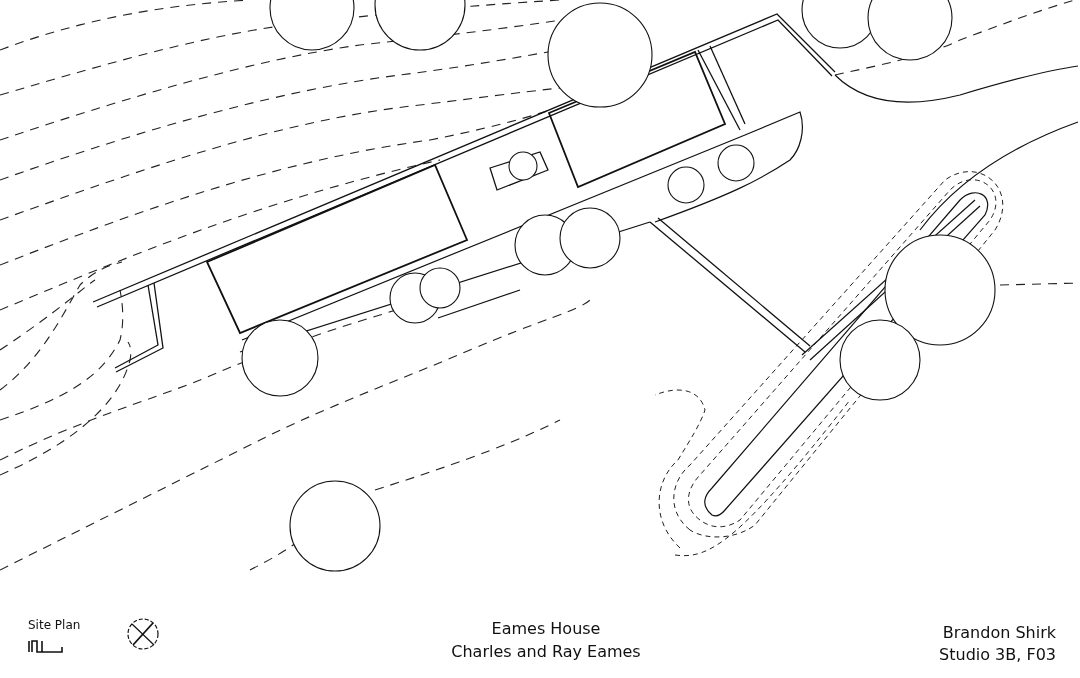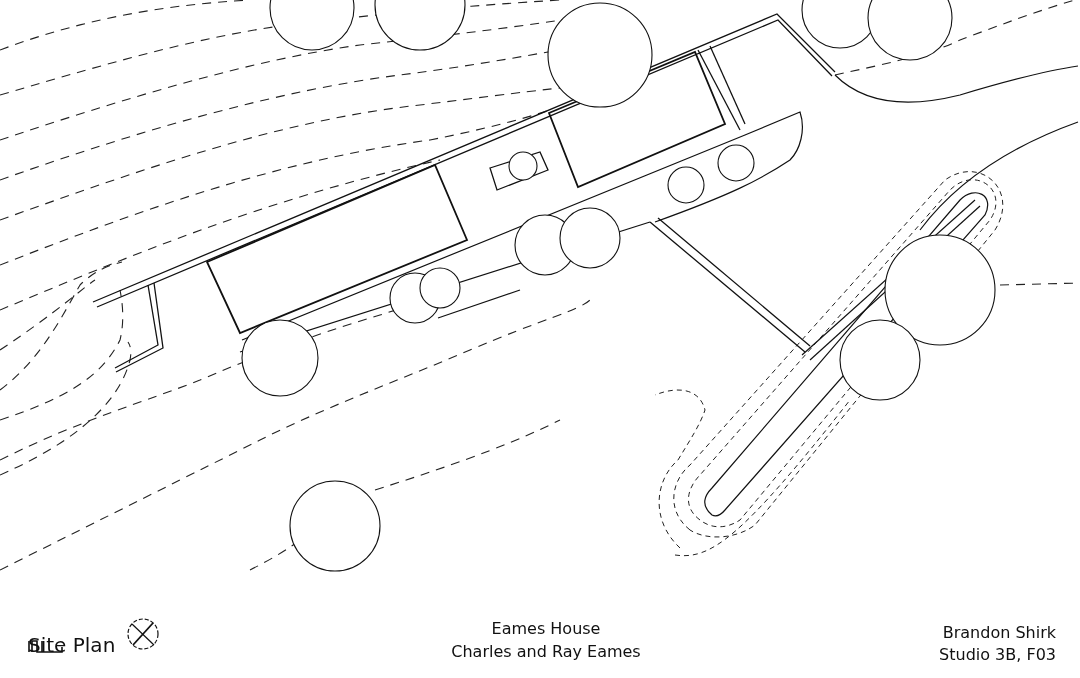--- a/index.html
+++ b/index.html
@@ -5,21 +5,21 @@
   html, body { margin: 0; padding: 0; background: #ffffff; }
   body { width: 1080px; height: 678px; position: relative; overflow: hidden; font-family: "DejaVu Sans", sans-serif; color: #111; }
   #drawing { position: absolute; left: 0; top: 0; width: 1080px; height: 600px; }
   .contour { fill: none; stroke: #222; stroke-width: 1.1; stroke-dasharray: 9 7; }
   .contour-fine { fill: none; stroke: #222; stroke-width: 1; stroke-dasharray: 5 4; }
   .wall { fill: none; stroke: #111; stroke-width: 1.3; }
   .wall-thick { fill: none; stroke: #111; stroke-width: 1.8; }
   .edge { fill: none; stroke: #111; stroke-width: 1.2; }
   .tree { fill: #fff; stroke: #111; stroke-width: 1.1; }
   .title-block { position: absolute; left: 0; top: 600px; width: 1080px; height: 78px; }
-  .tb-left { position: absolute; left: 28px; top: 18px; font-size: 20px; margin-top: 15px; }
+  .tb-left { position: absolute; left: 28px; top: 18px; font-size: 12px; }
   .scale-bar { position: absolute; left: 28px; top: 39px; width: 38px; height: 14px; }
   .north-arrow { position: absolute; left: 126px; top: 17px; width: 34px; height: 34px; }
   .tb-center { position: absolute; left: 0; width: 1092px; top: 17px; text-align: center; font-size: 16px; line-height: 23px; }
   .tb-right { position: absolute; right: 24px; top: 22px; text-align: right; font-size: 16px; line-height: 22px; }
 </style>
 </head>
 <body>
 
 <svg id="drawing" viewBox="0 0 1080 600" xmlns="http://www.w3.org/2000/svg">
   <g>

